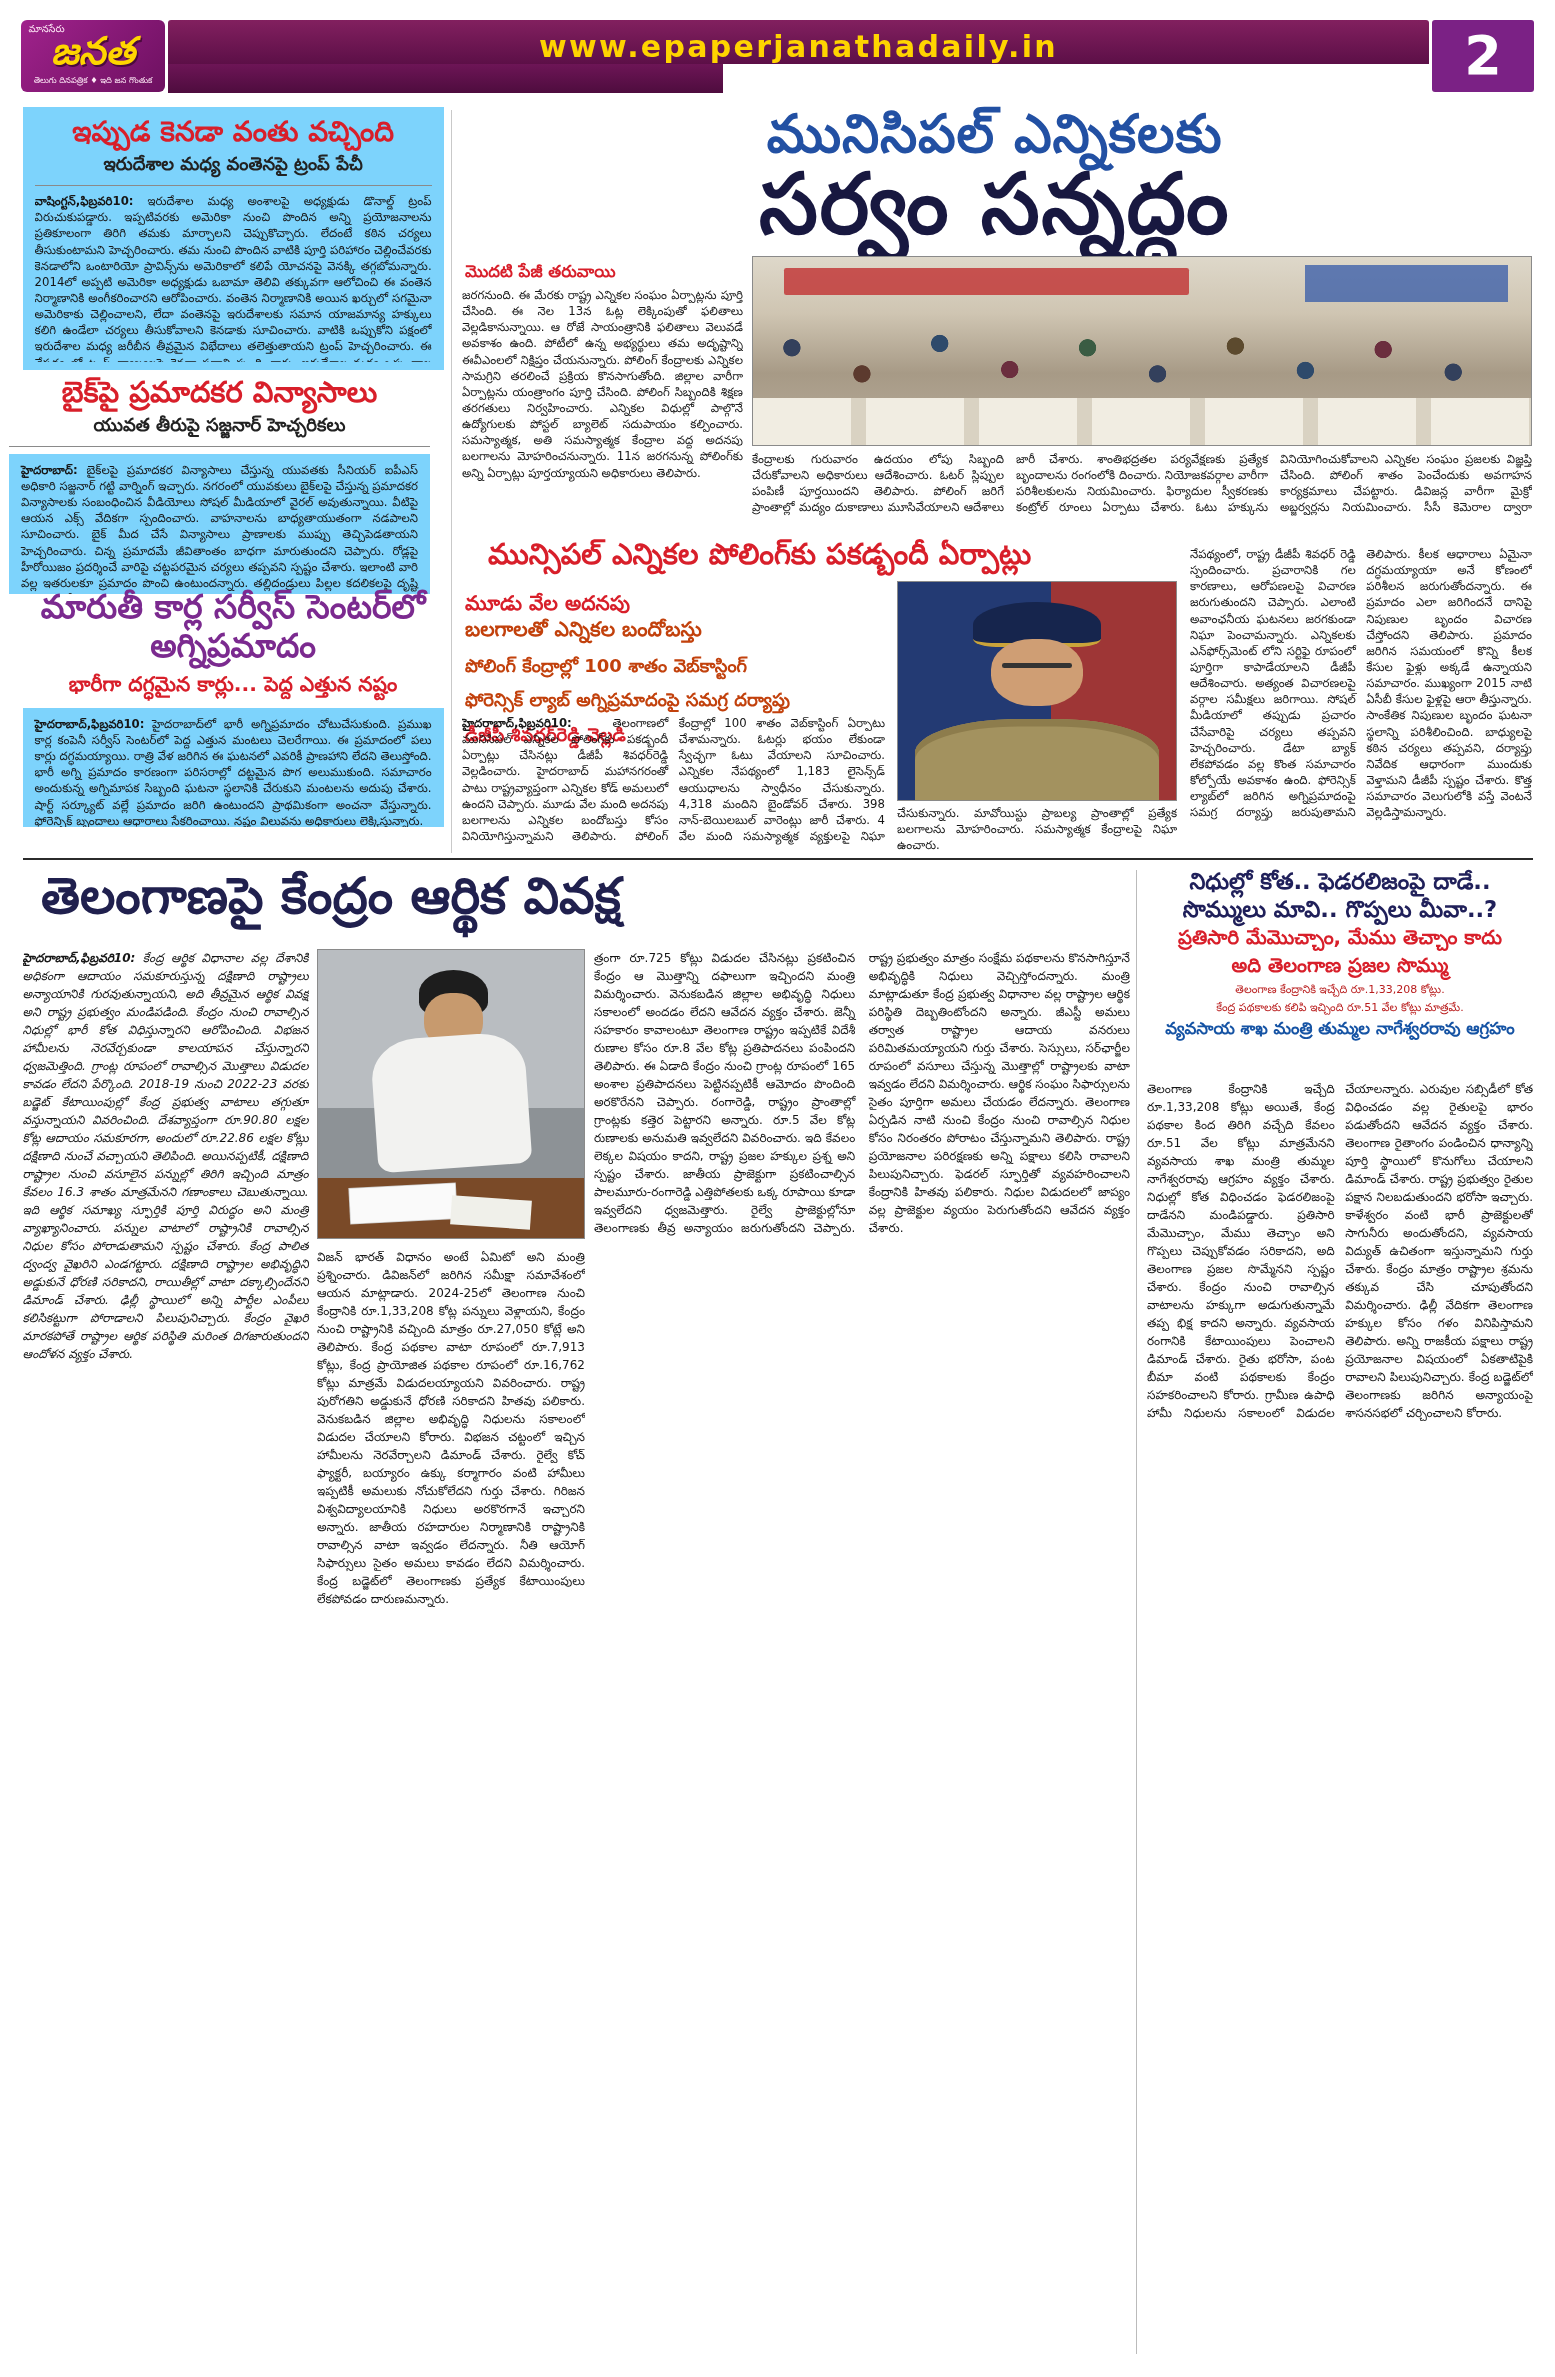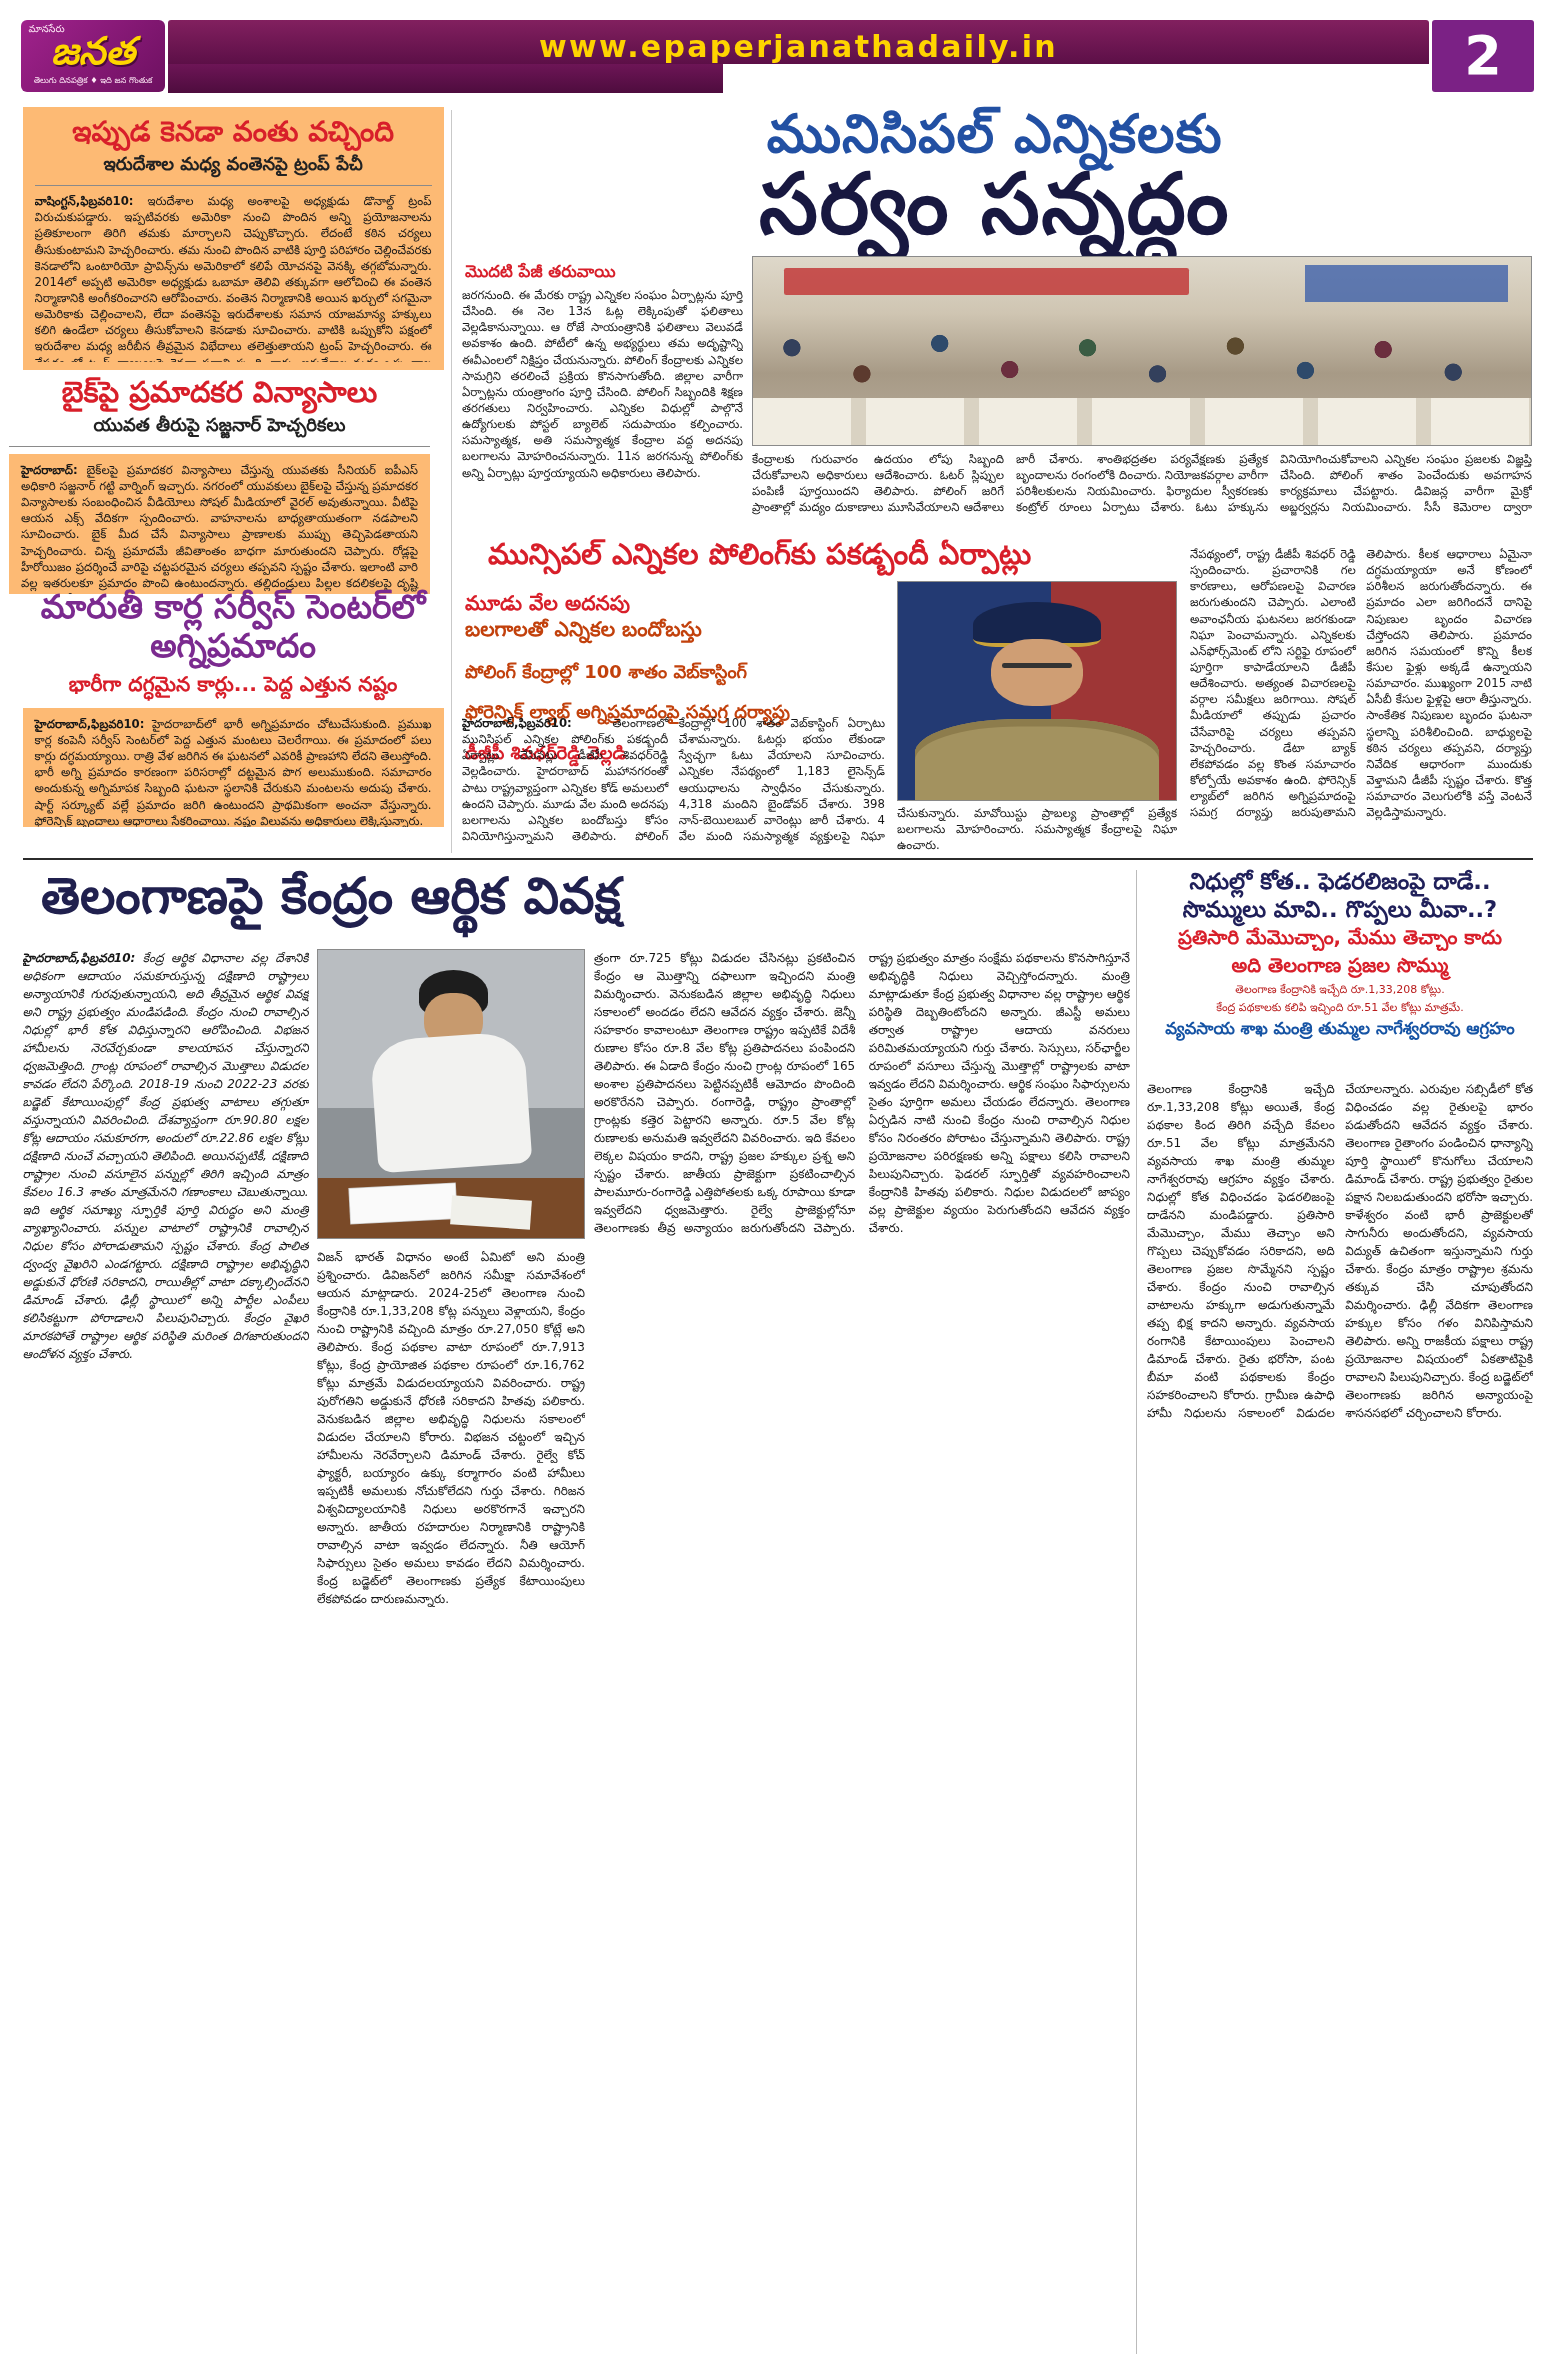--- a/index.html
+++ b/index.html
@@ -32,21 +32,21 @@
   .subrow-left { flex:0 0 44%; background:linear-gradient(180deg,#6d1556,#4e0c3e); }
   .datebar { flex:1; background:linear-gradient(180deg,#2d8f3f,#176b2a); display:flex; align-items:center; justify-content:center; }
   .datebar span { color:#ffe34d; font-size:20.3px; font-weight:bold; }
   .pagenum {
     position:absolute; right:0; top:0; width:102px; height:72px;
     background:#7b2185; color:#ffffff; font-size:54px; font-weight:bold;
     display:flex; align-items:center; justify-content:center; border-radius:3px;
   }
 
   
-  .pinkbg { background:#fdba74; }
+  .pinkbg { background:#7dd3fc; }
   .headline-red { color:#d81f2a; font-weight:bold; text-align:center; line-height:1.15; }
   .subhead { font-size:18px; font-weight:bold; color:#222; text-align:center; margin-top:4.5px; }
   .rule-under { border-bottom:1.5px solid #8a8a8a; padding-bottom:6px; }
   .bodytext { font-size:11.7px; line-height:1.38; text-align:justify; color:#161616; overflow:hidden; }
   .bodytext16 { font-size:12px; line-height:1.5; text-align:justify; color:#161616; overflow:hidden; }
   .dateline { font-weight:bold; }
 
   
   .art-canada { left:22.6px; top:107px; width:421px; height:263px; padding:9px 12px; }
   .art-canada .headline-red { font-size:28px; }
@@ -88,21 +88,21 @@
       radial-gradient(circle at 90% 68%, #33405c 0 8.3px, transparent 9px); }
   .p1-tables { position:absolute; left:0; bottom:0; width:100%; height:25%;
     background:repeating-linear-gradient(90deg,#f1ede2 0 98px,#d9d2c2 98px 113px); }
   .main-under { left:752px; top:451px; width:780px; height:78px; column-count:3; column-gap:12px; }
 
   
   .poll-title { left:488px; top:539px; width:707px; font-size:29px; font-weight:bold; color:#d81f2a; line-height:1.1; }
   .poll-bullets { left:465px; top:590px; width:421px; line-height:1.3; }
   .b-red { color:#d81f2a; font-weight:bold; }
   .b-blue { color:#c2410c; font-weight:bold; }
-  .bl1 { font-size:20.3px; } .bl2 { font-size:18px; margin-top:17px; }
+  .bl1 { font-size:20.3px; } .bl2 { font-size:18px; margin-top:11px; }
   .photo2 { left:897px; top:581px; width:280px; height:220px;
     background:linear-gradient(90deg,#233a73 0 55%,#9e3636 55% 100%); }
   .p2-cap { position:absolute; left:50%; top:9%; width:46%; height:21%; margin-left:-23%;
     background:#16254d; border-radius:50% 50% 18% 18%; border-bottom:4.5px solid #caa43a; }
   .p2-face { position:absolute; left:50%; top:26%; width:33%; height:31%; margin-left:-16.5%;
     background:#cf9e74; border-radius:45%; }
   .p2-glasses { position:absolute; left:50%; top:37%; width:25%; height:5.3px; margin-left:-12.5%; background:#333; border-radius:2.3px; }
   .p2-uniform { position:absolute; left:50%; bottom:0; width:88%; height:37%; margin-left:-44%;
     background:#a3925f; border-radius:42% 42% 0 0; box-shadow:inset 0 7.5px 0 #8d7c4c; }
   .poll-under { left:897px; top:805px; width:280px; height:48px; }

